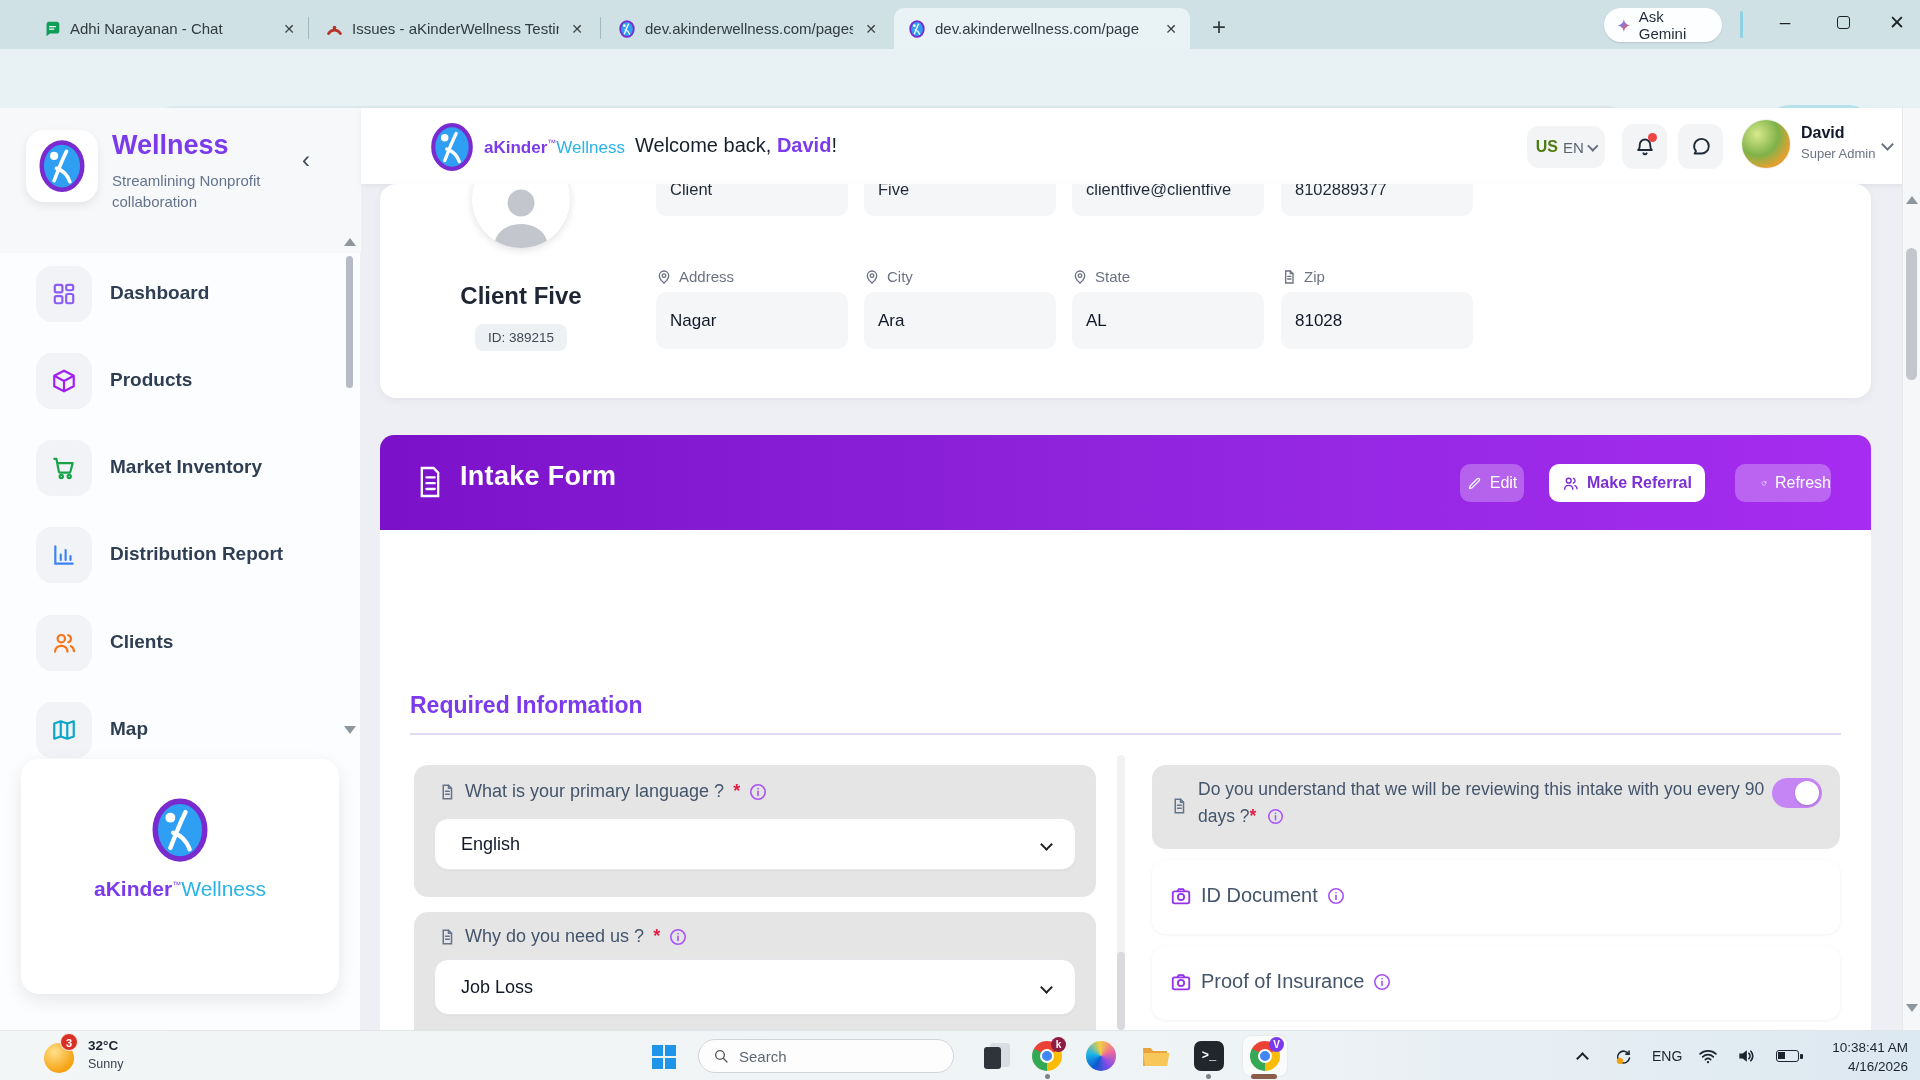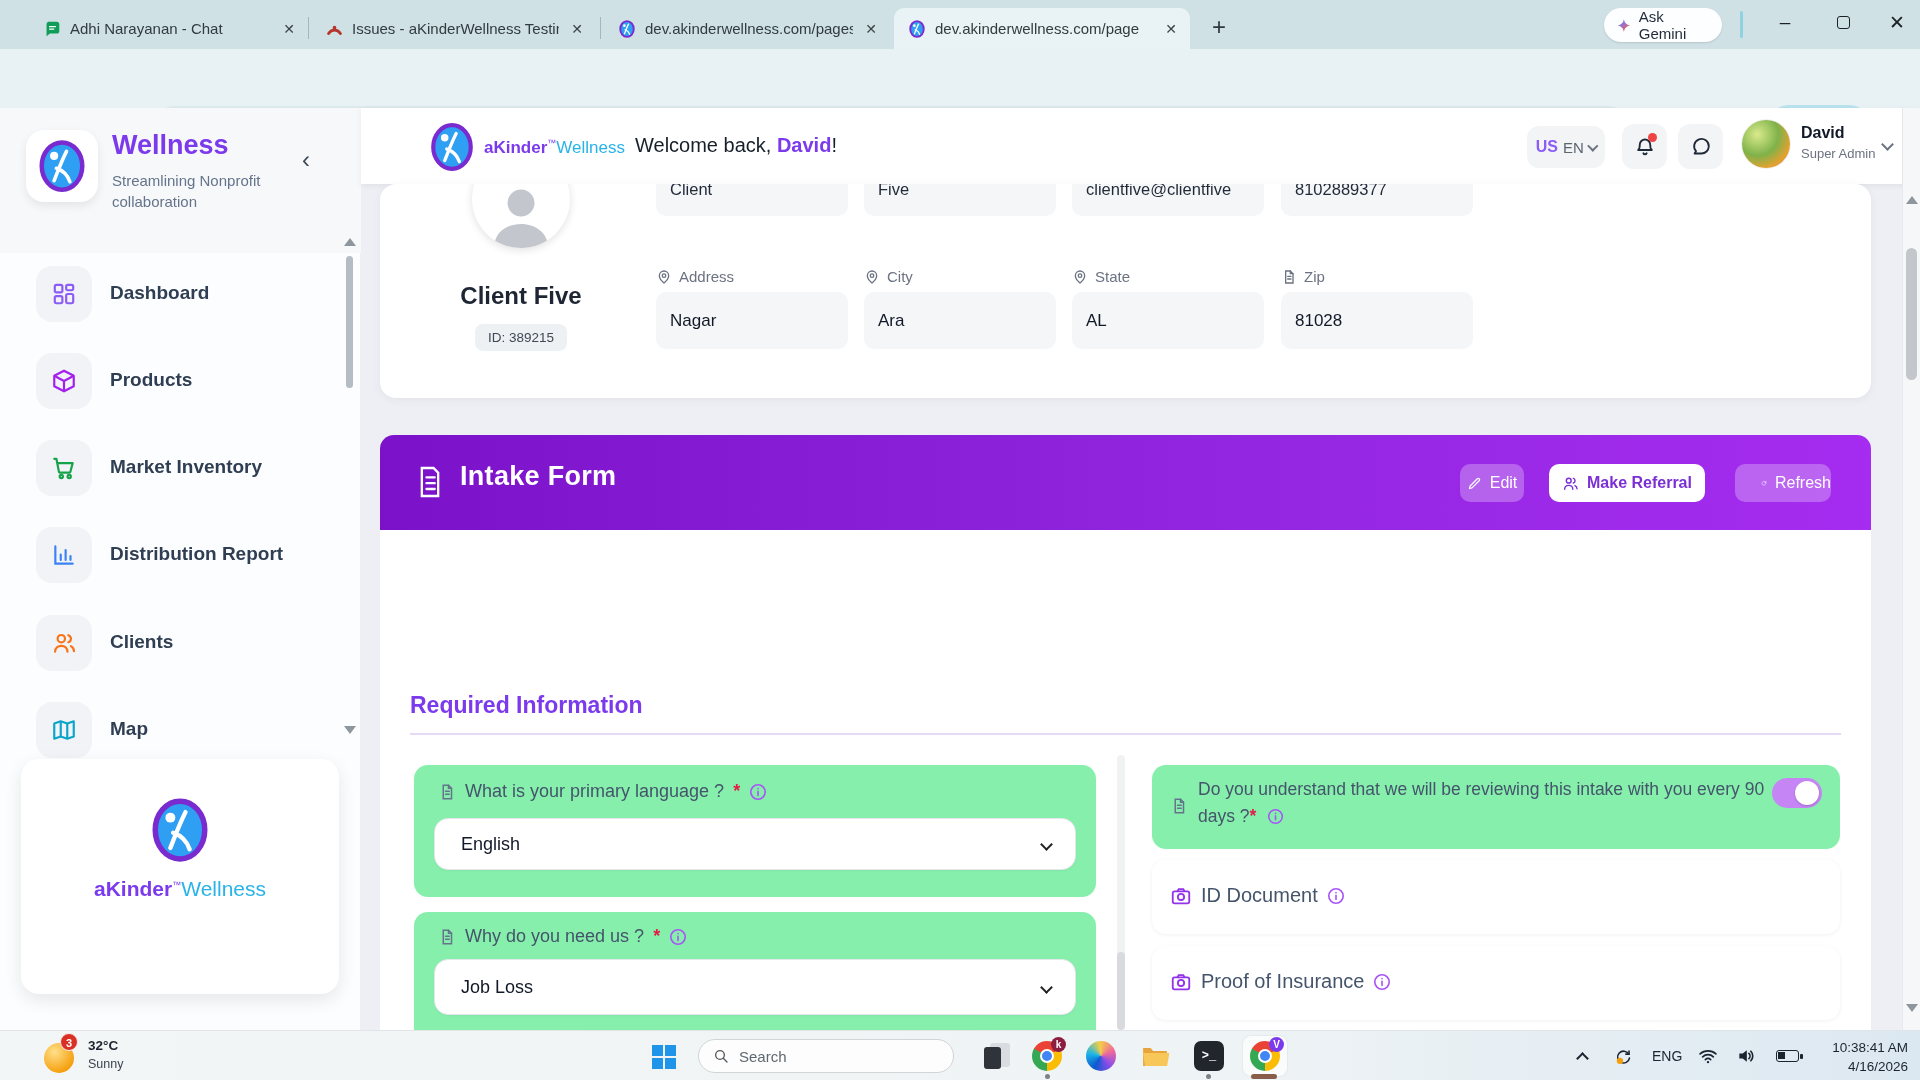--- a/index.html
+++ b/index.html
@@ -51,21 +51,21 @@
   .wm-tm { color:#7c3aed; font-size:9px; vertical-align:super; }
   .wm-b { color:#29b3e8; }
 
   
   .appheader { position:absolute; left:361px; top:108px; width:1559px; height:76px; background:#fff; box-shadow:0 2px 6px rgba(0,0,0,.06); }
   .hdr-wordmark { position:absolute; left:123px; top:30px; font-size:17px; }
   .welcome { position:absolute; left:274px; top:26px; font-size:20px; color:#17202a; }
   .welcome b { color:#7c3aed; font-weight:bold; }
   .chip { position:absolute; background:#f2f4f6; border-radius:12px; display:flex; align-items:center; justify-content:center; }
   .locale { left:1166px; top:18px; width:78px; height:42px; gap:5px; }
-  .locale .c1 { font-size:16px; font-weight:bold; color:#8b5cf6; }
+  .locale .c1 { font-size:16px; font-weight:bold; color:#4d7c0f; }
   .locale .c2 { font-size:15px; color:#5b6570; }
   .icon-tile { width:45px; height:45px; border-radius:12px; }
   .red-dot { position:absolute; right:10px; top:9px; width:9px; height:9px; border-radius:50%; background:#ef4444; }
   .avatar { position:absolute; left:1381px; top:12px; width:48px; height:48px; border-radius:50%; background:radial-gradient(circle at 32% 30%, #d9ea8c, #7fb24a 45%, #e8a02e 75%, #7a5a23); box-shadow:0 0 0 1px rgba(0,0,0,.06); }
   .uname { position:absolute; left:1440px; top:16px; font-size:16px; font-weight:bold; color:#111827; }
   .urole { position:absolute; left:1440px; top:38px; font-size:13px; color:#6b7280; }
   .chev { border:solid #6b7280; border-width:0 2px 2px 0; display:inline-block; padding:3.5px; transform:rotate(45deg); }
 
   
   .client-card { position:absolute; left:380px; top:184px; width:1491px; height:214px; background:#fff; border-radius:16px; box-shadow:0 2px 10px rgba(0,0,0,.05); overflow:hidden; }
@@ -86,21 +86,21 @@
 
   .form-body { position:absolute; left:380px; top:530px; width:1491px; height:500px; background:#fff; }
   .prog-card { position:absolute; left:30px; top:30px; width:1431px; height:106px; border:1px solid #e9ebee; border-radius:12px; box-shadow:0 1px 3px rgba(0,0,0,.04); }
   .prog-title { position:absolute; left:24px; top:18px; font-size:20px; font-weight:800; color:#1f2a37; }
   .prog-track { position:absolute; left:24px; top:70px; width:1145px; height:10px; border-radius:5px; background:#e4e6e9; }
   .prog-fill { height:10px; border-radius:5px; background:#1dc355; }
   .prog-sel { position:absolute; right:18px; top:60px; background:#2f66d8; color:#fff; font-size:15.5px; font-weight:bold; padding:3px 2px; }
   .sec-title { position:absolute; left:30px; top:162px; font-size:23px; font-weight:800; color:#7c3aed; }
   .sec-line { position:absolute; left:30px; top:203px; width:1431px; height:2px; background:#e6d9f5; }
   .qcard { position:absolute; border-radius:14px; }
-  .qgreen { background:#86efac; }
+  .qgreen { background:#e5e5e5; }
   .qwhite { background:#fff; box-shadow:0 1px 4px rgba(0,0,0,.06); }
   .qlabel { display:flex; align-items:center; gap:9px; font-size:18px; color:#44556b; }
   .req { color:#e11d48; font-weight:bold; }
   .qselect { position:absolute; background:#fff; border:1px solid #e3e6ea; border-radius:14px; box-shadow:0 1px 2px rgba(0,0,0,.04); font-size:18px; color:#111827; display:flex; align-items:center; padding:0 24px 0 26px; }
   .qselect .chev { margin-left:auto; border-color:#222; border-width:0 2px 2px 0; }
   .toggle { position:absolute; width:50px; height:30px; border-radius:15px; background:#cdd2da; }
   .toggle.on { background:#c585f5; }
   .toggle i { position:absolute; top:3px; left:3px; width:24px; height:24px; border-radius:50%; background:#fff; box-shadow:0 1px 2px rgba(0,0,0,.2); }
   .toggle.on i { left:23px; }
   .mid-scroll { position:absolute; left:737px; top:225px; width:8px; height:275px; background:#f1f2f4; border-radius:4px; }

